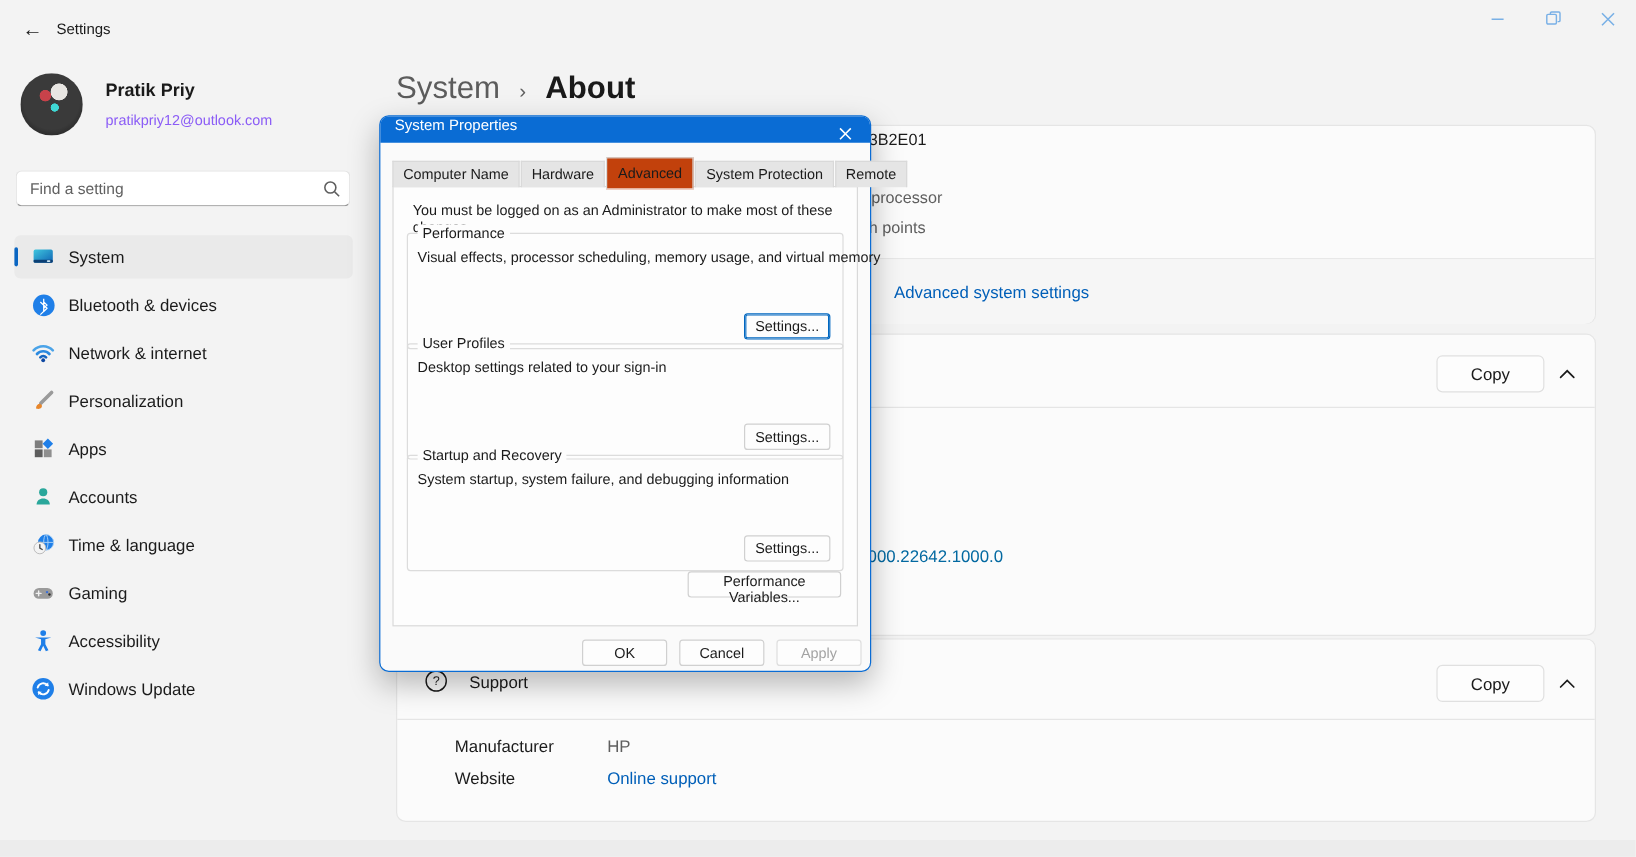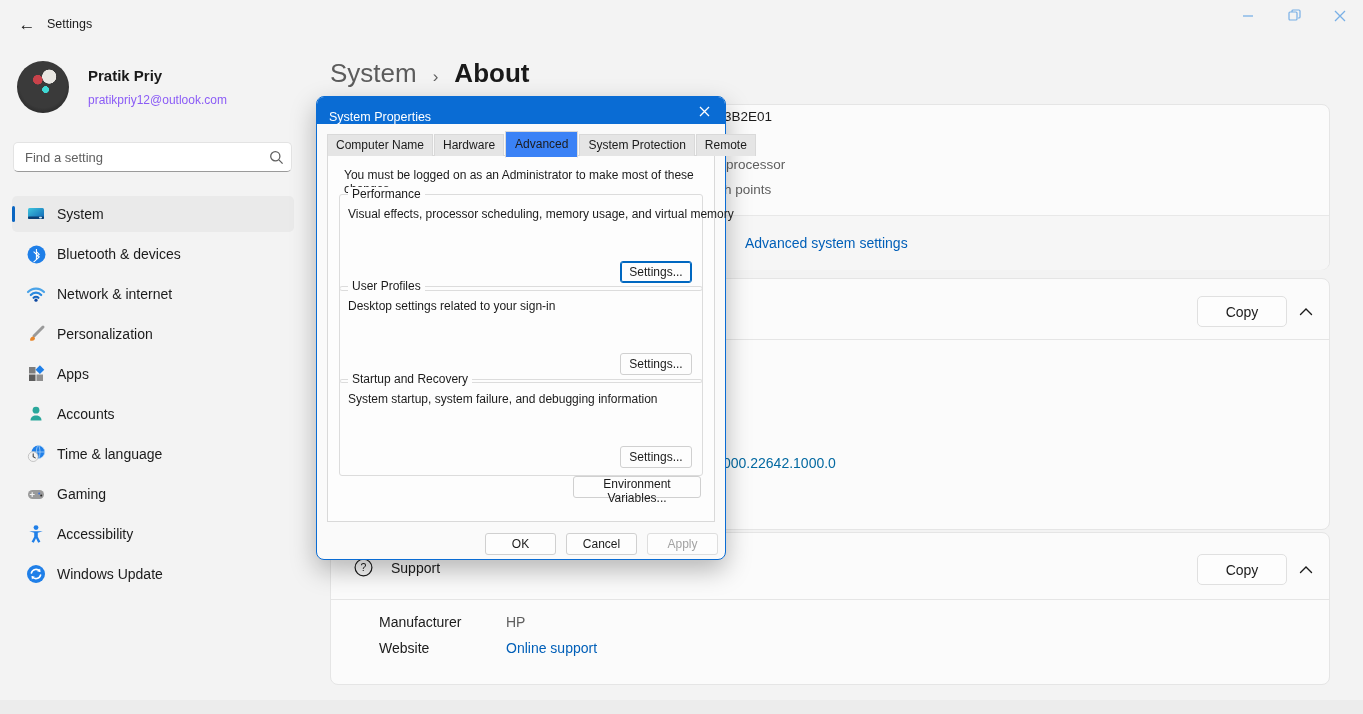--- a/index.html
+++ b/index.html
@@ -62,27 +62,27 @@
   #card-os { top:278px; height:252px; }
   #card-support { top:532px; height:153px; }
   .support-title { position:absolute; left:60px; top:27px; font-size:14px; color:#1b1b1b; }
   .kv-label { position:absolute; font-size:14px; color:#1b1b1b; }
   .kv-value { position:absolute; font-size:14px; color:#5f5f5f; }
 
   .bottom-edge { left:0; top:700px; width:1363px; height:14px; background:#ececec; }
 
   
   .dialog { left:316px; top:96px; width:410px; height:464px; background:#fafafa; border:1px solid #0a6cd4; border-radius:8px; box-shadow:0 10px 26px rgba(0,0,0,0.28); z-index:20; font-size:12px; }
-  .dlg-titlebar { position:absolute; left:0; top:0; width:100%; height:27px; background:#0a6cd4; border-radius:7px 7px 0 0; display:flex; align-items:flex-end; }
+  .dlg-titlebar { position:absolute; left:0; top:0; width:100%; height:22px; background:#0a6cd4; border-radius:7px 7px 0 0; display:flex; align-items:flex-start; }
   .dlg-title { color:#ffffff; font-size:12.5px; margin-left:12px; }
   .dlg-close { position:absolute; right:5px; top:3px; width:32px; height:23px; background:transparent; border:none; display:flex; align-items:center; justify-content:center; cursor:pointer; }
 
   .tabs { position:absolute; left:10px; top:38px; display:flex; align-items:flex-end; height:21px; z-index:3; }
   .tab { padding:3px 8px 4px 8px; background:#e5e5e5; border:1px solid #d9d9d9; border-bottom:none; margin-right:1px; color:#1b1b1b; cursor:pointer; white-space:nowrap; }
-  .tab.active { background:#3b82f6; padding:5px 9px 6px 9px; position:relative; top:2px; border-bottom:1px solid #fdfdfd; }
+  .tab.active { background:#c2410c; padding:5px 9px 6px 9px; position:relative; top:2px; border-bottom:1px solid #fdfdfd; }
 
   .tab-page { position:absolute; left:10px; top:58px; width:388px; height:367px; background:#fdfdfd; border:1px solid #d9d9d9; z-index:2; }
   .admin-note { position:absolute; left:16px; top:12px; color:#1b1b1b; }
 
   .groupbox { position:absolute; left:11px; width:364px; height:97px; border:1px solid #dcdcdc; border-radius:3px; }
   .groupbox .legend { position:absolute; top:-8px; left:8px; background:#fdfdfd; padding:0 4px; color:#1b1b1b; }
   .groupbox .desc { position:absolute; left:8px; top:12px; color:#1b1b1b; white-space:nowrap; }
   .dlg-btn { position:absolute; height:22px; background:#fdfdfd; border:1px solid #d0d0d0; border-radius:3px; font-family:inherit; font-size:12px; color:#1b1b1b; cursor:pointer; }
   .settings-btn { right:10px; bottom:7px; width:72px; }
   .settings-btn.focused { border:1px solid #0067c0; box-shadow:0 0 0 1px #0067c0 inset; }
@@ -329,19 +329,19 @@
       <span class="desc">Desktop settings related to your sign-in</span>
       <button class="dlg-btn settings-btn">Settings...</button>
     </div>
 
     <div class="groupbox" style="top:223px;">
       <span class="legend">Startup and Recovery</span>
       <span class="desc">System startup, system failure, and debugging information</span>
       <button class="dlg-btn settings-btn">Settings...</button>
     </div>
 
-    <button class="dlg-btn env-btn">Environment Variables...</button>
+    <button class="dlg-btn env-btn">Performance Variables...</button>
   </div>
 
   <button class="dlg-btn ok-btn">OK</button>
   <button class="dlg-btn cancel-btn">Cancel</button>
   <button class="dlg-btn apply-btn" disabled="">Apply</button>
 </div>
 
 </body></html>

